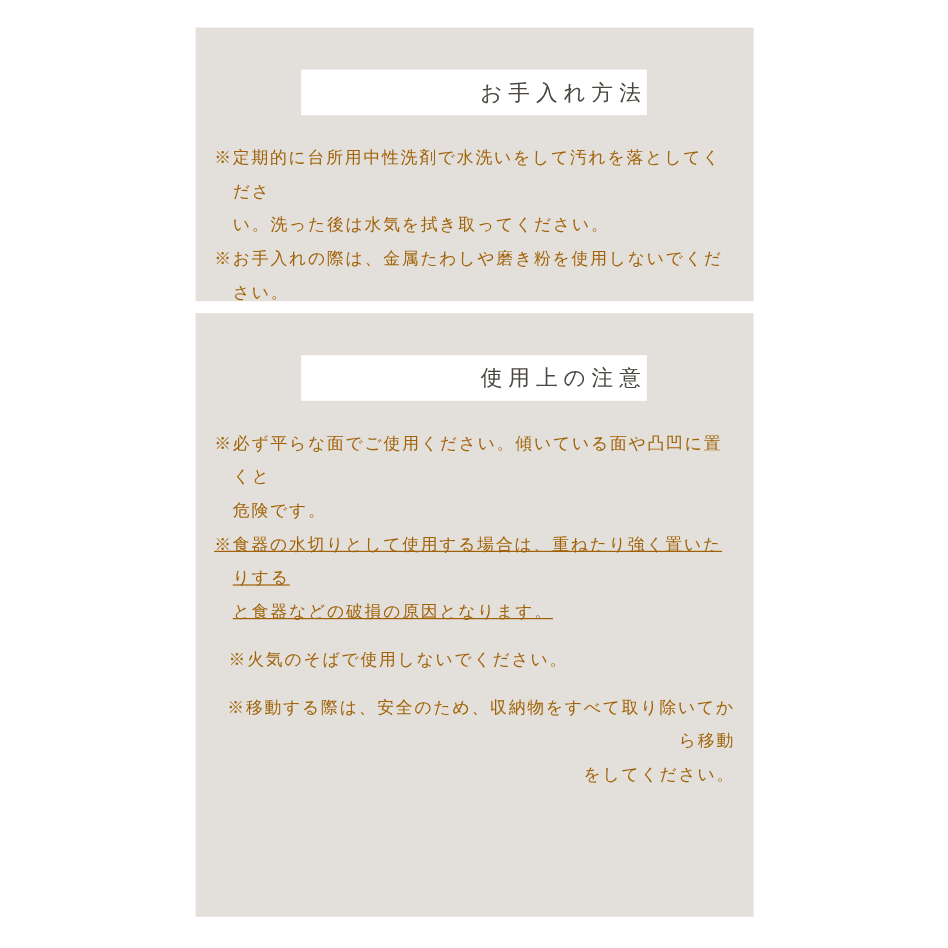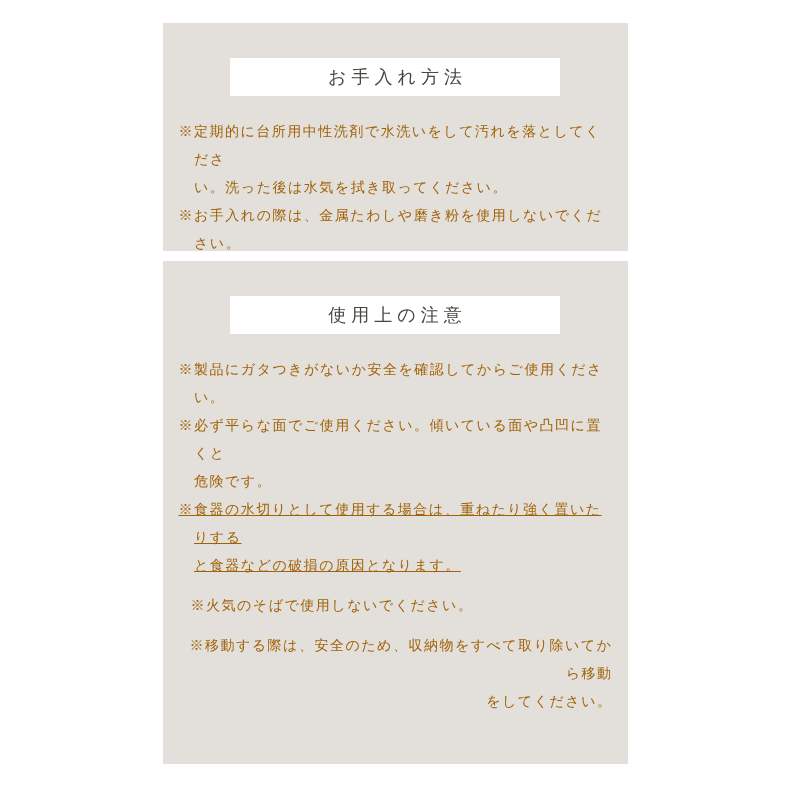--- a/index.html
+++ b/index.html
@@ -24,27 +24,27 @@
   }
   .panel-care {
     margin-top: 23px;
     height: 228px;
   }
   .panel-caution {
     margin-top: 10px;
     height: 503px;
   }
   .title-box {
-    width: 330px;
+    width: 288px;
     height: 38px;
     margin: 35px auto 0 auto;
     background: #ffffff;
     display: flex;
     align-items: center;
-    justify-content: center;
+    justify-content: flex-end;
   }
   .title-text {
     font-size: 18px;
     letter-spacing: 5px;
     padding-left: 5px; 
     color: #49463f;
     font-weight: 400;
     white-space: nowrap;
   }
   .notes {
@@ -75,21 +75,20 @@
       <p class="note" style="margin: 0px;">※お手入れの際は、金属たわしや磨き粉を使用しないでください。</p>
 
     </div>
   </section>
 
   <section class="panel panel-caution">
     <div class="title-box">
       <span class="title-text">使用上の注意</span>
     </div>
     <div class="notes">
-      <p class="note" style="margin: 0px;">※製品にガタつきがないか安全を確認してからご使用ください。</p>
       <p class="note" style="margin: 0px;">※必ず平らな面でご使用ください。傾いている面や凸凹に置くと
 危険です。</p>
       <p class="note" style="margin: 0px; text-decoration: underline;">※食器の水切りとして使用する場合は、重ねたり強く置いたりする
 と食器などの破損の原因となります。</p>
       <p class="note" style="margin: 12px;">※火気のそばで使用しないでください。</p>
       <p class="note" style="margin: 0px; text-align: right;">※移動する際は、安全のため、収納物をすべて取り除いてから移動
 をしてください。</p>
 
     </div>
   </section>

